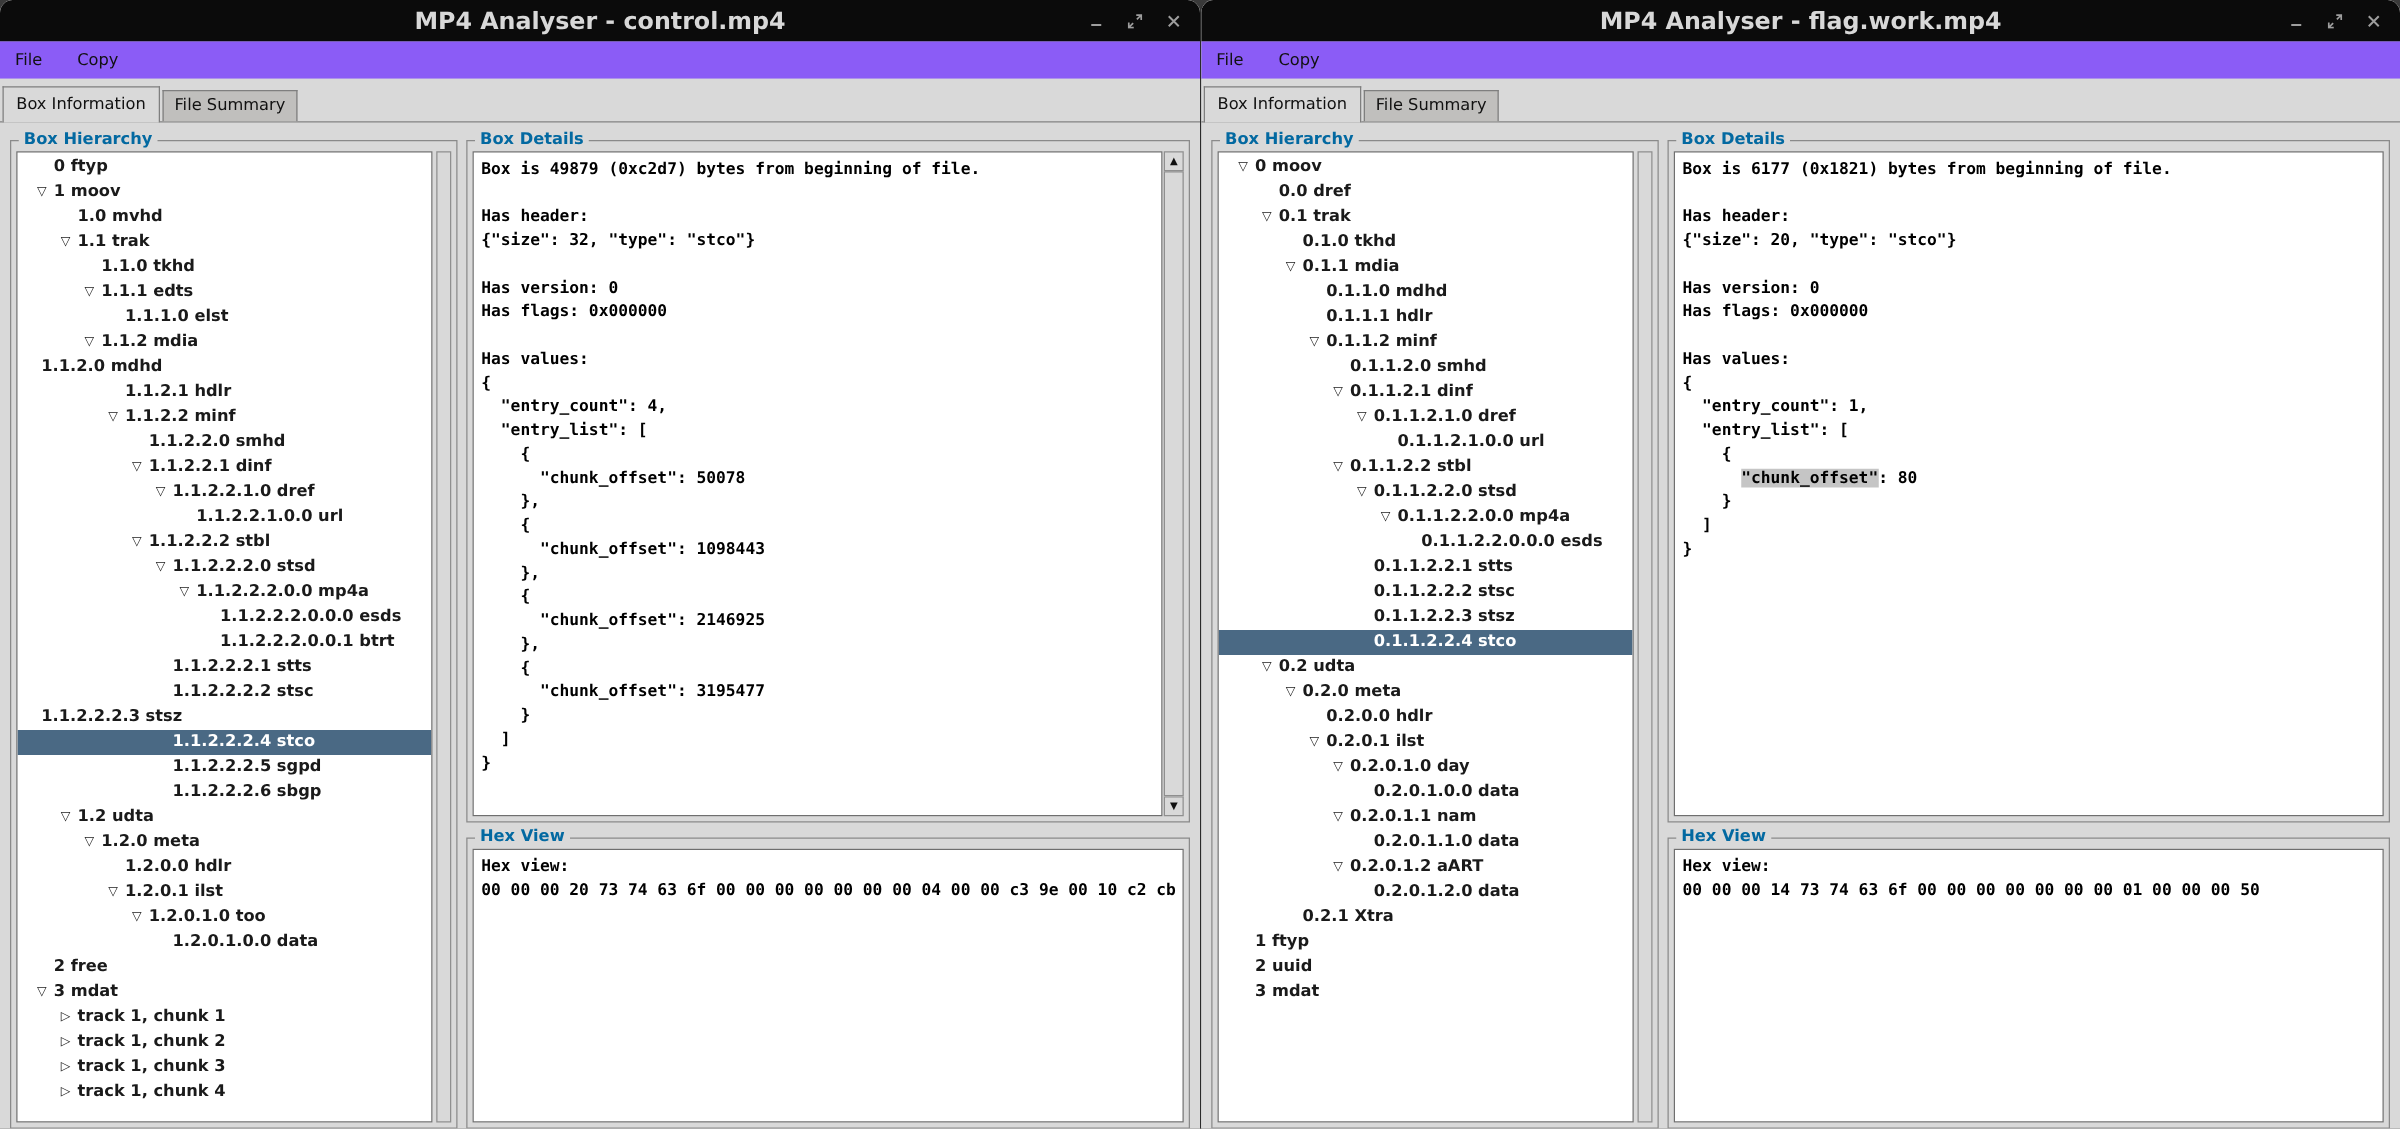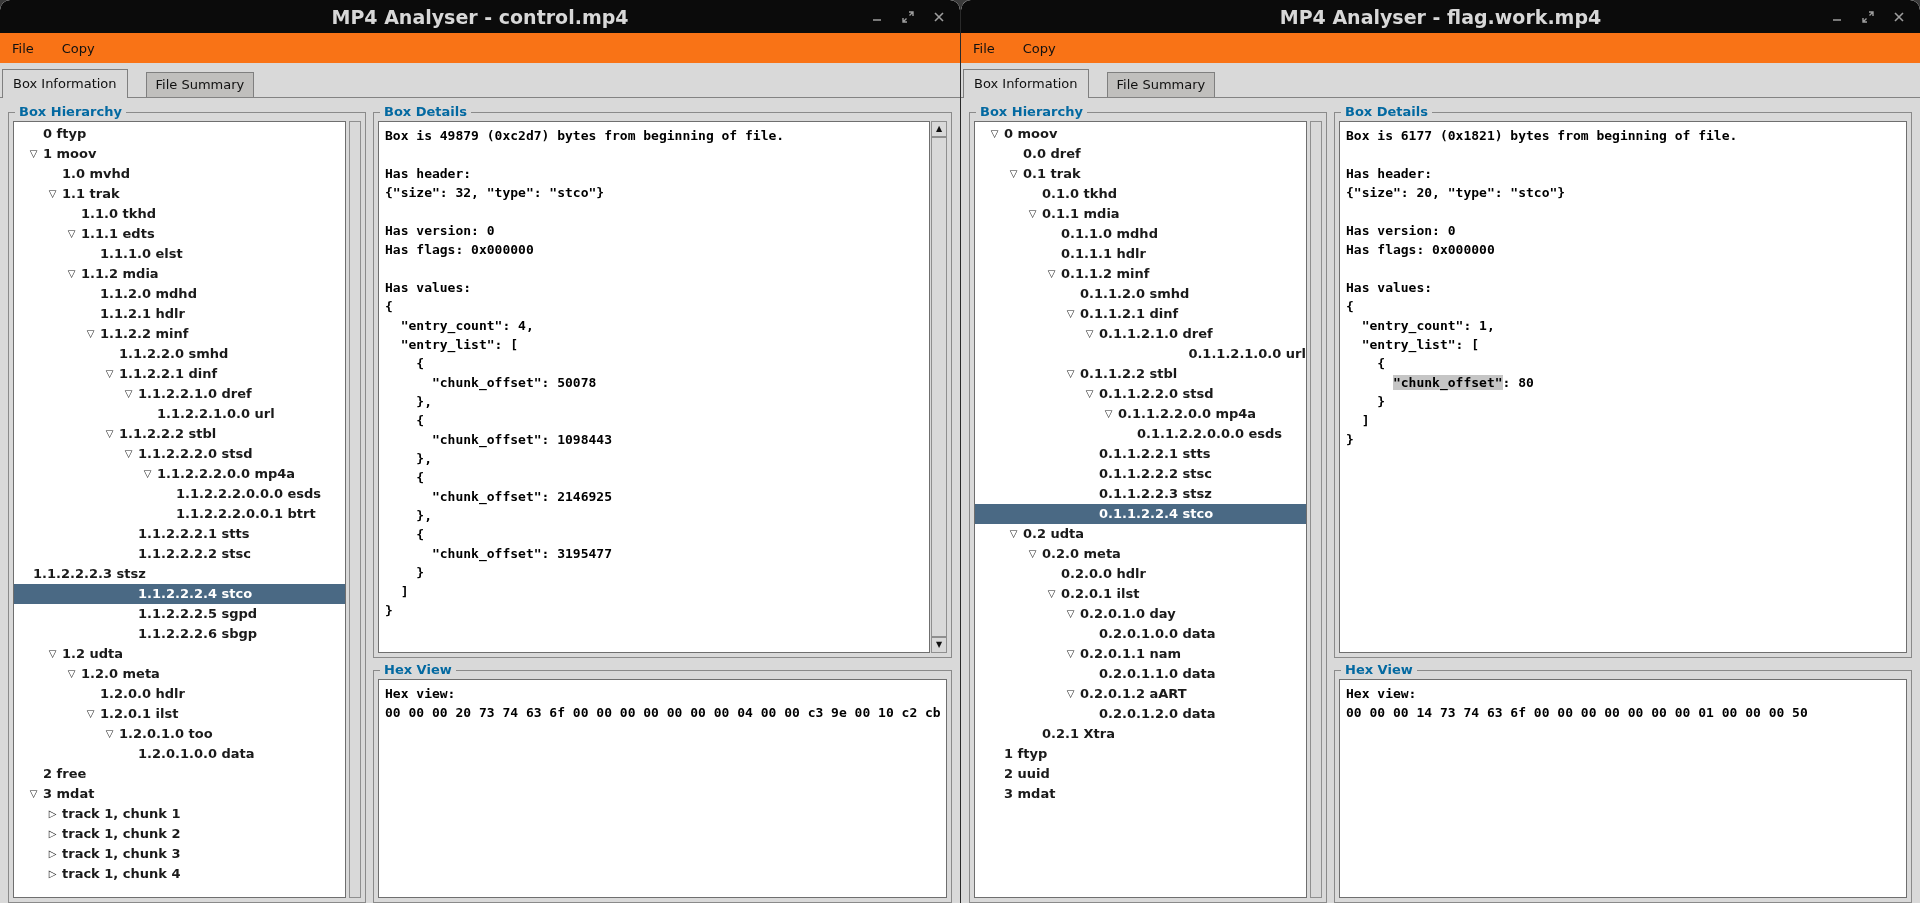--- a/index.html
+++ b/index.html
@@ -25,33 +25,33 @@
   .titlebar .title {
     position:absolute; left:0; right:0; text-align:center;
     color:#d8d8d8; font-weight:bold; font-size:19px; pointer-events:none;
   }
   .controls { margin-left:auto; display:flex; gap:13px; padding-right:12px; z-index:1; }
   .winbtn { width:18px; height:18px; display:flex; align-items:center; justify-content:center; background:transparent; border:none; padding:0; cursor:default; }
   .winbtn svg { display:block; }
 
   
   .menubar {
-    height:30px; flex:0 0 30px; background:#f97316; display:flex; align-items:center;
+    height:30px; flex:0 0 30px; background:#8b5cf6; display:flex; align-items:center;
     padding-left:10px; gap:24px; font-size:13px; color:#111;
   }
   .menu-item { padding:2px 2px; }
 
   
   .tabstrip {
     height:35px; flex:0 0 35px; background:#d9d9d9; display:flex; align-items:flex-end;
     padding-left:2px; border-bottom:1px solid #838383; position:relative;
   }
   .tab {
     font-size:13px; color:#111; background:#c0bfbd; border:1px solid #7f7f7f; border-bottom:none;
-    padding:4px 9px 5px 9px; margin-right:18px; position:relative;
+    padding:4px 9px 5px 9px; margin-right:2px; position:relative;
   }
   .tab.active {
     background:#d9d9d9; padding:6px 10px 7px 10px; margin-bottom:-1px; z-index:2;
   }
 
   
   .content { flex:1 1 auto; display:flex; padding:0 8px; background:#d9d9d9; min-height:0; }
   .left-col { width:358px; flex:0 0 358px; display:flex; flex-direction:column; }
   .right-col { flex:1 1 auto; margin-left:7px; display:flex; flex-direction:column; min-width:0; }
 
@@ -169,21 +169,21 @@
                 <span>1.1.1 edts</span>
               </div>
               <div class="tree-row" style="padding-left: 67px;">
                 <span class="expander"></span>
                 <span>1.1.1.0 elst</span>
               </div>
               <div class="tree-row" style="padding-left: 48px;">
                 <span class="expander">▽</span>
                 <span>1.1.2 mdia</span>
               </div>
-              <div class="tree-row" style="padding-left: 67px;">
+              <div class="tree-row" style="">
                 <span class="expander"></span>
                 <span>1.1.2.0 mdhd</span>
               </div>
               <div class="tree-row" style="padding-left: 67px;">
                 <span class="expander"></span>
                 <span>1.1.2.1 hdlr</span>
               </div>
               <div class="tree-row" style="padding-left: 67px;">
                 <span class="expander">▽</span>
                 <span>1.1.2.2 minf</span>
@@ -429,21 +429,21 @@
                 <span>0.1.1.2.0 smhd</span>
               </div>
               <div class="tree-row" style="padding-left: 86px;">
                 <span class="expander">▽</span>
                 <span>0.1.1.2.1 dinf</span>
               </div>
               <div class="tree-row" style="padding-left: 105px;">
                 <span class="expander">▽</span>
                 <span>0.1.1.2.1.0 dref</span>
               </div>
-              <div class="tree-row" style="padding-left: 124px; justify-content: flex-end;">
+              <div class="tree-row" style="padding-left: 124px;">
                 <span class="expander"></span>
                 <span>0.1.1.2.1.0.0 url</span>
               </div>
               <div class="tree-row" style="padding-left: 86px;">
                 <span class="expander">▽</span>
                 <span>0.1.1.2.2 stbl</span>
               </div>
               <div class="tree-row" style="padding-left: 105px;">
                 <span class="expander">▽</span>
                 <span>0.1.1.2.2.0 stsd</span>

